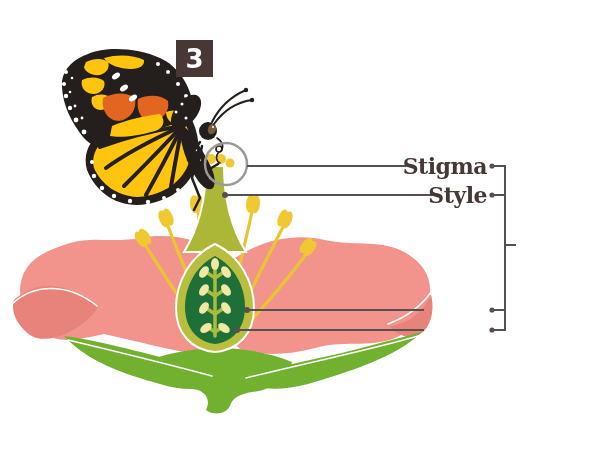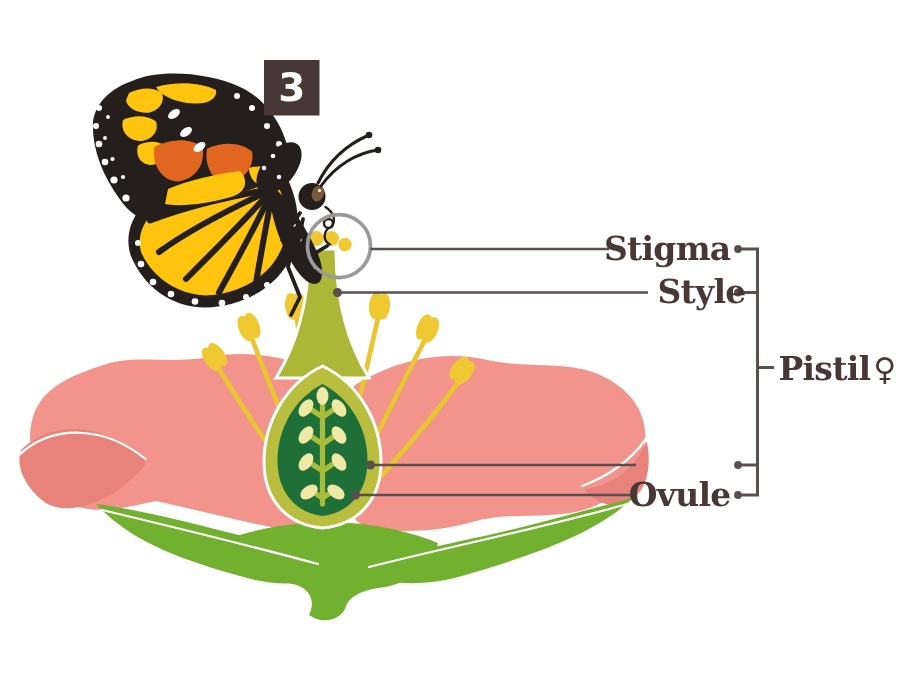--- a/index.html
+++ b/index.html
@@ -249,18 +249,14 @@
         <circle class="f-line" cx="492" cy="195" r="2.6"></circle>
         <circle class="f-line" cx="492" cy="310" r="2.6"></circle>
         <circle class="f-line" cx="492" cy="330" r="2.6"></circle>
       </g>
     </g>
   </svg>
 
   <div class="badge">3</div>
 
   <div class="label right" style="right:113px;top:166px;">Stigma</div>
-  <div class="label right" style="right:103px;top:195px;">Style</div>
-  <div class="label right" style="right:113px;top:330px;">Ovule</div>
-  <div class="label" style="left:519px;top:246px;">
-    <span>Pistil</span><span class="female">♀</span>
-  </div>
+  <div class="label right" style="right:113px;top:195px;">Style</div>
 </div>
 
 </body></html>

